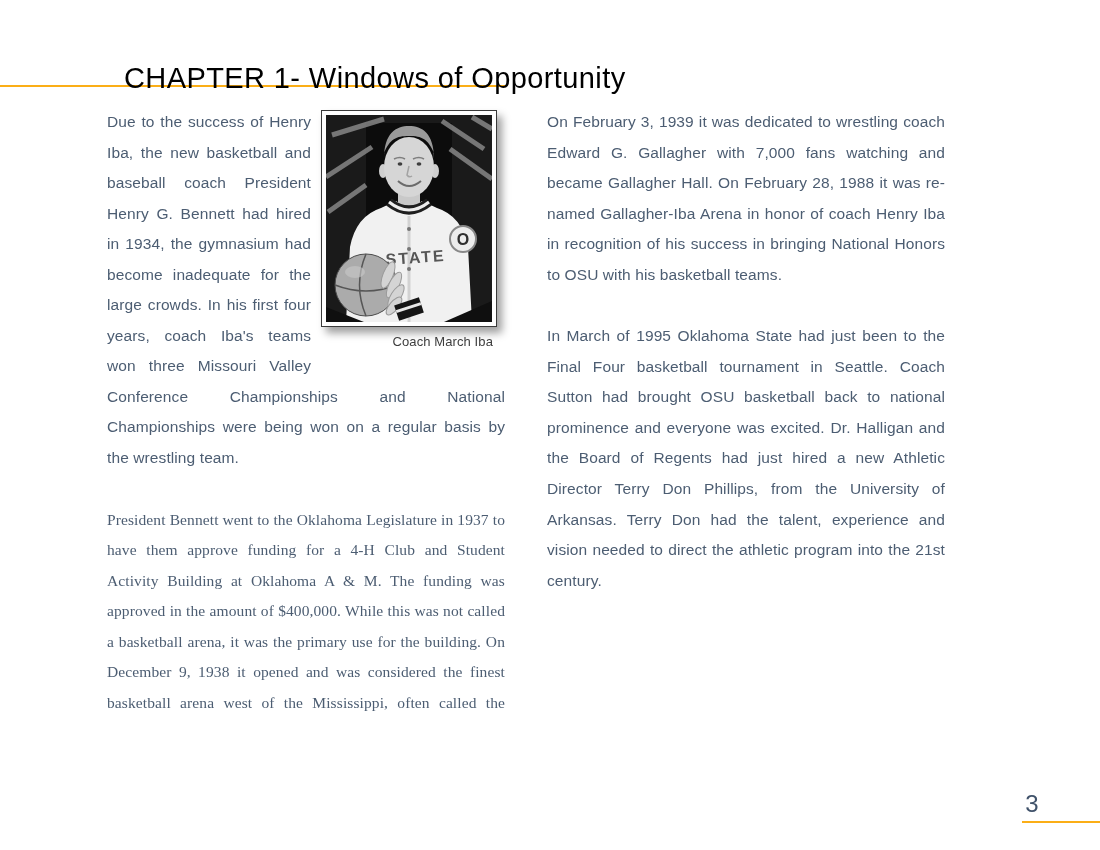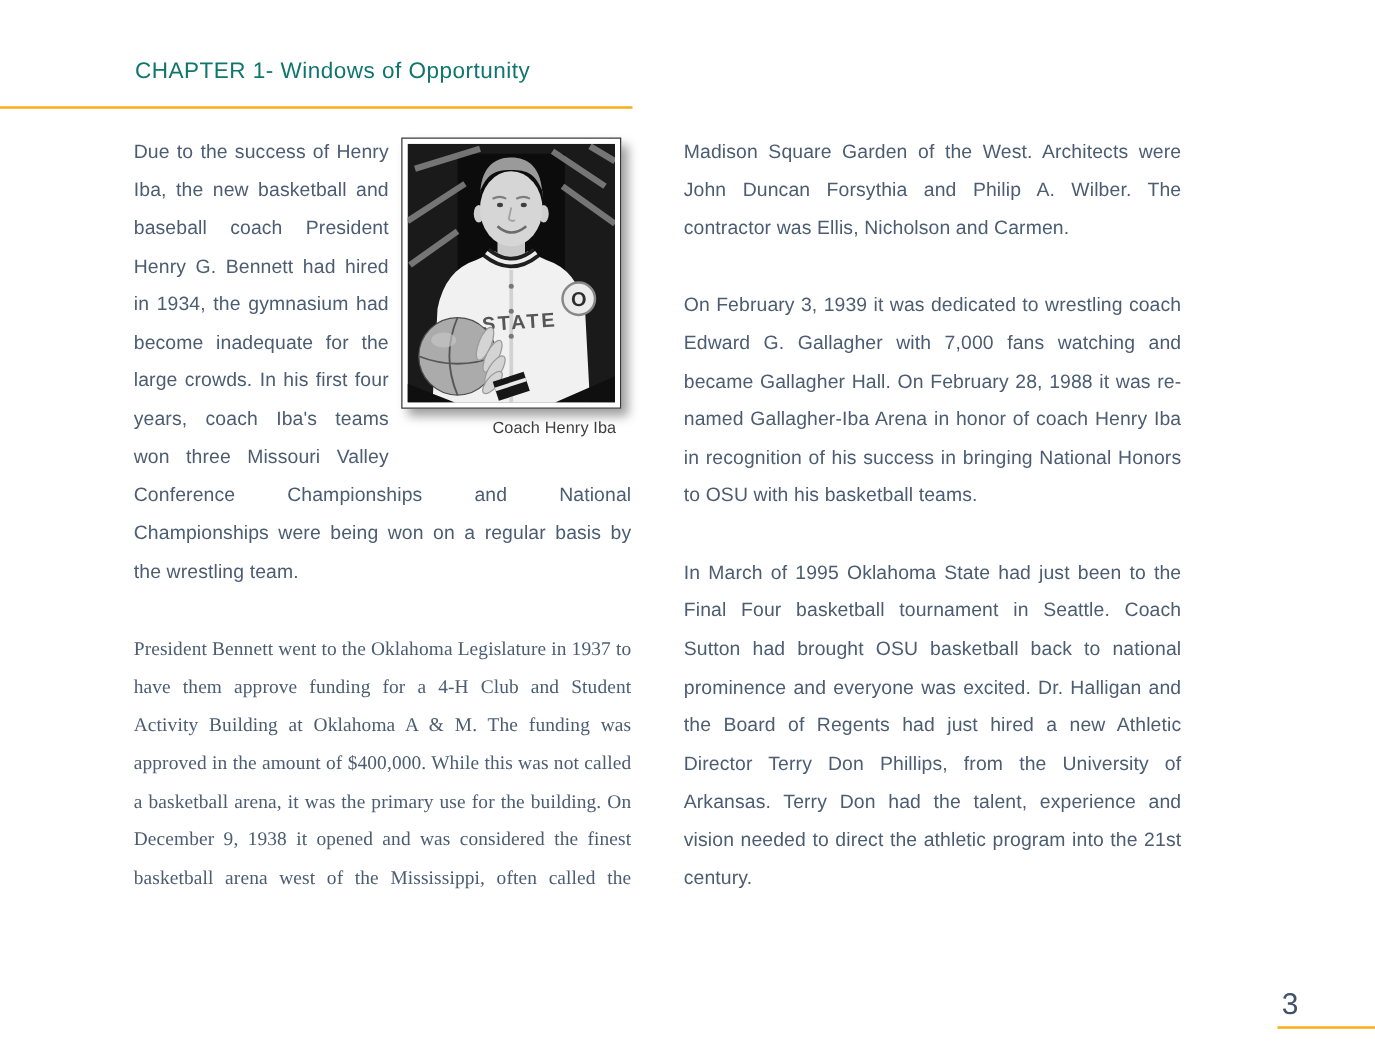--- a/index.html
+++ b/index.html
@@ -10,24 +10,24 @@
     overflow:hidden;
     font-family:"Liberation Sans", sans-serif;
   }
   .top-rule{
     position:absolute;left:0;top:85px;
     width:506px;height:2px;
     background:#FBAE17;
   }
   .chapter-title{
     position:absolute;left:108px;top:46px;
-    margin:0;
-    font-size:18px;font-weight:400;
+    margin:16px;
+    font-size:29px;font-weight:400;
     letter-spacing:0.4px;
-    color:#0f766e;
+    color:#000000;
   }
   .columns{
     position:absolute;left:107px;top:107px;
     width:838px;
     display:flex;
     gap:42px;
   }
   .col{width:398px;}
   .col p{
     margin:0 0 31px 0;
@@ -134,28 +134,27 @@
                 <ellipse cx="68" cy="191" rx="4.5" ry="11" transform="rotate(40 68 191)"></ellipse>
               </g>
               <g transform="rotate(-18 83 194)">
                 <rect x="70" y="186" width="26" height="16" fill="#161616"></rect>
                 <rect x="70" y="191" width="26" height="3" fill="#e8e8e8"></rect>
               </g>
               <path d="M0,207 L0,192 Q20,200 38,207 Z" fill="#0f0f0f"></path>
               <path d="M166,207 L166,186 L118,207 Z" fill="#0f0f0f"></path>
             </svg>
           </span>
-          <span class="photo-caption">Coach Henry Iba</span>
+          <span class="photo-caption">Coach March Iba</span>
         </span><span>Due to the success of Henry Iba, the new basketball and baseball coach President Henry G. Bennett had hired in 1934, the gymnasium had become inadequate for the large crowds.  In his first four years, coach Iba's teams won three Missouri Valley Conference Championships and National Championships were being won on a regular basis by the wrestling team.</span>
       </p>
       <p class="stretch-last">President Bennett went to the Oklahoma Legislature in 1937 to have them approve funding for a 4-H Club and Student Activity Building at Oklahoma A &amp; M.  The funding was approved in the amount of $400,000.  While this was not called a basketball arena, it was the primary use for the building. On December 9, 1938 it opened and was considered the finest basketball arena west of the Mississippi, often called the</p>
     </div>
 
     <div class="col">
-      <p>Madison Square Garden of the West.  Architects were John Duncan Forsythia and Philip A. Wilber.  The contractor was Ellis, Nicholson and Carmen.</p>
       <p>On February 3, 1939 it was dedicated to wrestling coach Edward G. Gallagher with 7,000 fans watching and became Gallagher Hall.  On February 28, 1988 it was re-named Gallagher-Iba Arena in honor of coach Henry Iba in recognition of his success in bringing National Honors to OSU with his basketball teams.</p>
       <p>In March of 1995 Oklahoma State had just been to the Final Four basketball tournament in Seattle.  Coach Sutton had brought OSU basketball back to national prominence and everyone was excited.  Dr. Halligan and the Board of Regents had just hired a new Athletic Director Terry Don Phillips, from the University of Arkansas.  Terry Don had the talent, experience and vision needed to direct the athletic program into the 21st century.</p>
     </div>
 
   </div>
 
   <div class="footer-page-number">3</div>
   <div class="footer-rule"></div>
 
 </div>

